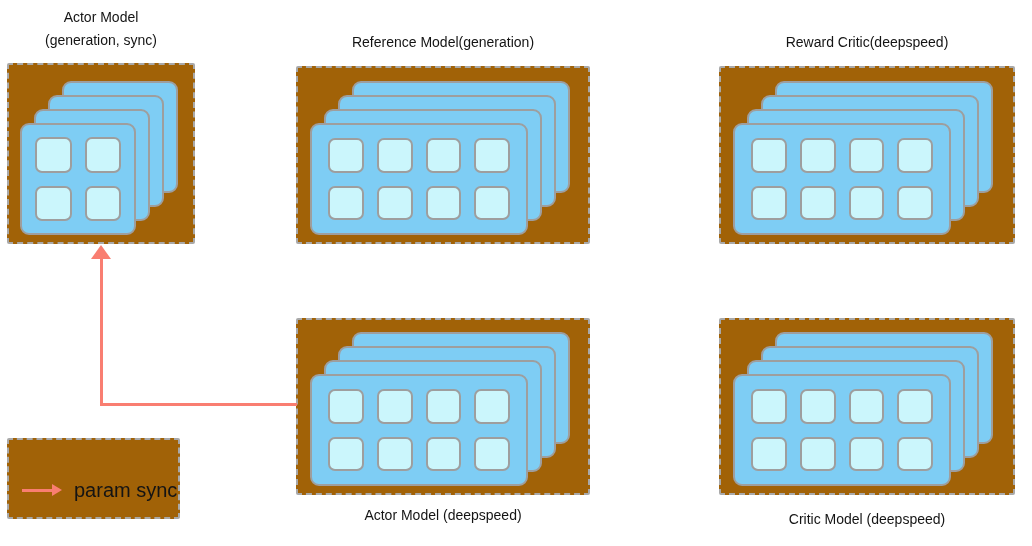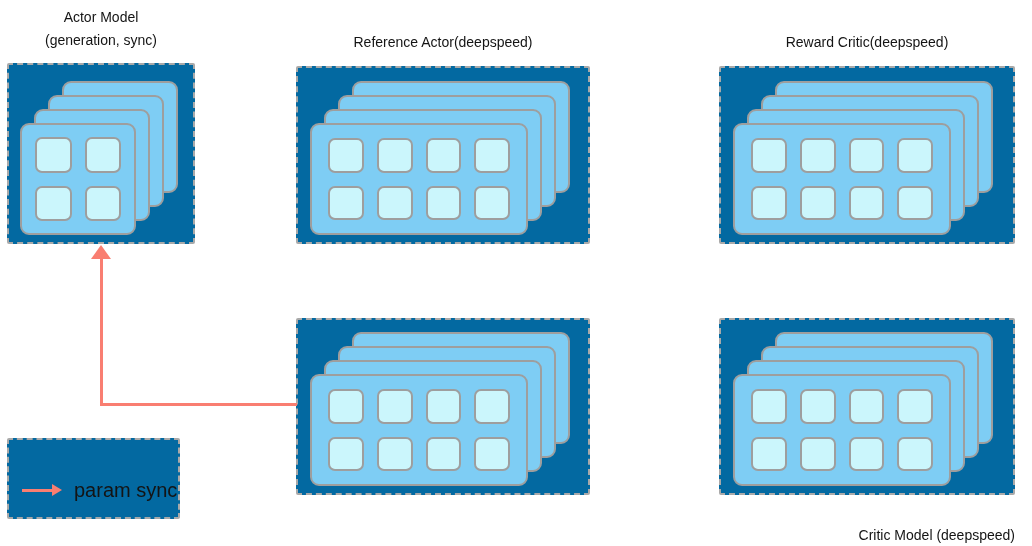--- a/index.html
+++ b/index.html
@@ -29,21 +29,21 @@
     line-height: 23px;
     color: var(--text);
     white-space: nowrap;
   }
   .title span { display: block; }
 
   .dashed-box {
     position: absolute;
     border: 2px dashed var(--box-border);
     border-radius: 2px;
-    background: #0369a1;
+    background: #a16207;
   }
 
   .stack { position: absolute; }
   .stack .card {
     position: absolute;
     background: var(--card-blue);
     border: 2px solid var(--card-border);
     border-radius: 9px;
   }
   .stack.square .card { width: 116px; height: 112px; }
@@ -110,21 +110,21 @@
   #title-reference  { left: 296px; top: 31px;  width: 294px; }
   #box-reference    { left: 296px; top: 66px;  width: 294px; height: 178px; }
 
   #title-reward     { left: 719px; top: 31px;  width: 296px; }
   #box-reward       { left: 719px; top: 66px;  width: 296px; height: 178px; }
 
   #box-actor-ds     { left: 296px; top: 318px; width: 294px; height: 177px; }
   #title-actor-ds   { left: 296px; top: 504px; width: 294px; }
 
   #box-critic       { left: 719px; top: 318px; width: 296px; height: 177px; }
-  #title-critic     { left: 719px; top: 524px; width: 296px; text-align: right; }
+  #title-critic     { left: 719px; top: 508px; width: 296px; }
 
   .stack-wide-pos   { left: 12px; bottom: 7px; }
 
   #legend-box       { left: 7px; top: 438px; width: 173px; height: 81px; }
 </style>
 </head>
 <body>
 
 <div class="canvas">
 
@@ -142,21 +142,21 @@
             <div class="cell"></div>
             <div class="cell"></div>
             <div class="cell"></div>
             <div class="cell"></div>
           </div>
         </div>
       </div>
   </div>
 
   <div class="title" id="title-reference">
-    <span>Reference Actor(deepspeed)</span>
+    <span>Reference Model(generation)</span>
   </div>
   <div class="dashed-box" id="box-reference">
     <div class="stack wide stack-wide-pos">
         <div class="card" style="left: 42px; bottom: 42px;"></div>
         <div class="card" style="left: 28px; bottom: 28px;"></div>
         <div class="card" style="left: 14px; bottom: 14px;"></div>
         <div class="card front" style="left: 0px; bottom: 0px;">
           <div class="cells" style="grid-template-columns: repeat(4, 1fr); grid-template-rows: repeat(2, 1fr);">
             <div class="cell"></div>
             <div class="cell"></div>
@@ -205,20 +205,23 @@
             <div class="cell"></div>
             <div class="cell"></div>
             <div class="cell"></div>
             <div class="cell"></div>
             <div class="cell"></div>
             <div class="cell"></div>
             <div class="cell"></div>
           </div>
         </div>
       </div>
+  </div>
+  <div class="title" id="title-actor-ds">
+    <span>Actor Model (deepspeed)</span>
   </div>
 
   <div class="dashed-box" id="box-critic">
     <div class="stack wide stack-wide-pos">
         <div class="card" style="left: 42px; bottom: 42px;"></div>
         <div class="card" style="left: 28px; bottom: 28px;"></div>
         <div class="card" style="left: 14px; bottom: 14px;"></div>
         <div class="card front" style="left: 0px; bottom: 0px;">
           <div class="cells" style="grid-template-columns: repeat(4, 1fr); grid-template-rows: repeat(2, 1fr);">
             <div class="cell"></div>

